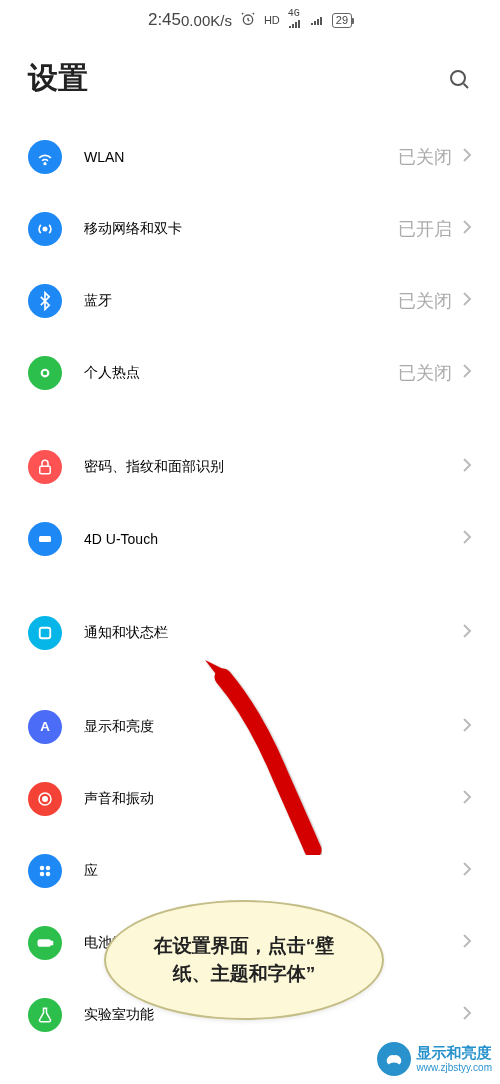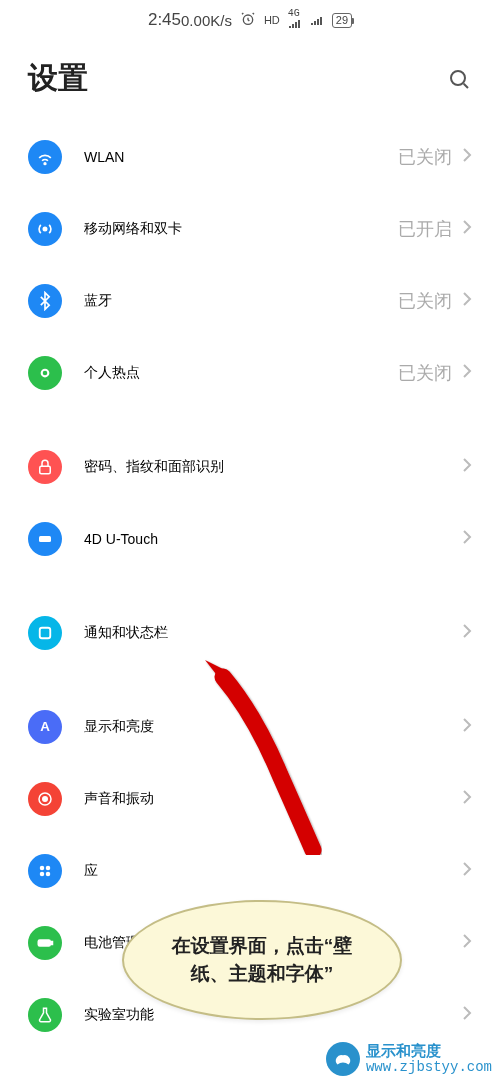--- a/index.html
+++ b/index.html
@@ -17,27 +17,27 @@
   .row .chev { color: #bbb; }
   .gap { height: 22px; }
   .ic-blue { background: #1e88f5; }
   .ic-green { background: #2cbf4c; }
   .ic-orange { background: #ffb300; }
   .ic-cyan { background: #06b6e8; }
   .ic-red { background: #f44336; }
   .ic-bluealt { background: #4a6cf7; }
   .ic-lock { background: #ff5252; }
   .annotation-arrow { position: absolute; left: 205px; top: 655px; z-index: 40; pointer-events: none; }
-  .speech { position: absolute; bottom: 64px; left: 122px; width: 280px; height: 120px; background: #fcf8d8; border: 2px solid #c4bd86; border-radius: 50% / 50%; display: flex; align-items: center; justify-content: center; padding: 20px 30px; z-index: 50; box-shadow: 0 2px 4px rgba(0,0,0,.08); }
+  .speech { position: absolute; bottom: 64px; left: 104px; width: 280px; height: 120px; background: #fcf8d8; border: 2px solid #c4bd86; border-radius: 50% / 50%; display: flex; align-items: center; justify-content: center; padding: 20px 30px; z-index: 50; box-shadow: 0 2px 4px rgba(0,0,0,.08); }
   .speech-text { font-size: 19px; font-weight: 700; color: #222; line-height: 1.5; text-align: center; }
   .watermark { position: absolute; bottom: 8px; right: 8px; display: flex; align-items: center; gap: 6px; z-index: 60; opacity: .9; }
   .wm-logo { width: 34px; height: 34px; border-radius: 50%; background: #1286c7; display: flex; align-items: center; justify-content: center; }
   .wm-text { display: flex; flex-direction: column; line-height: 1.1; }
   .wm-cn { font-size: 15px; font-weight: 700; color: #1286c7; }
-  .wm-url { font-size: 14px; color: #1286c7; font-family: Liberation Mono, monospace; }
+  .wm-url { font-size: 10px; color: #1286c7; }
   .battery { display:inline-flex; align-items:center; gap:2px; border:1px solid #666; border-radius:3px; padding:0 3px; font-size:11px; height:15px; position:relative;}
   .battery::after{content:"";position:absolute;right:-3px;top:4px;width:2px;height:6px;background:#666;border-radius:0 1px 1px 0;}
 </style>
 </head>
 <body>
 
 <div class="status-bar">
   <span>2:45</span>
   <div class="status-right">
     <span>0.00K/s</span>

